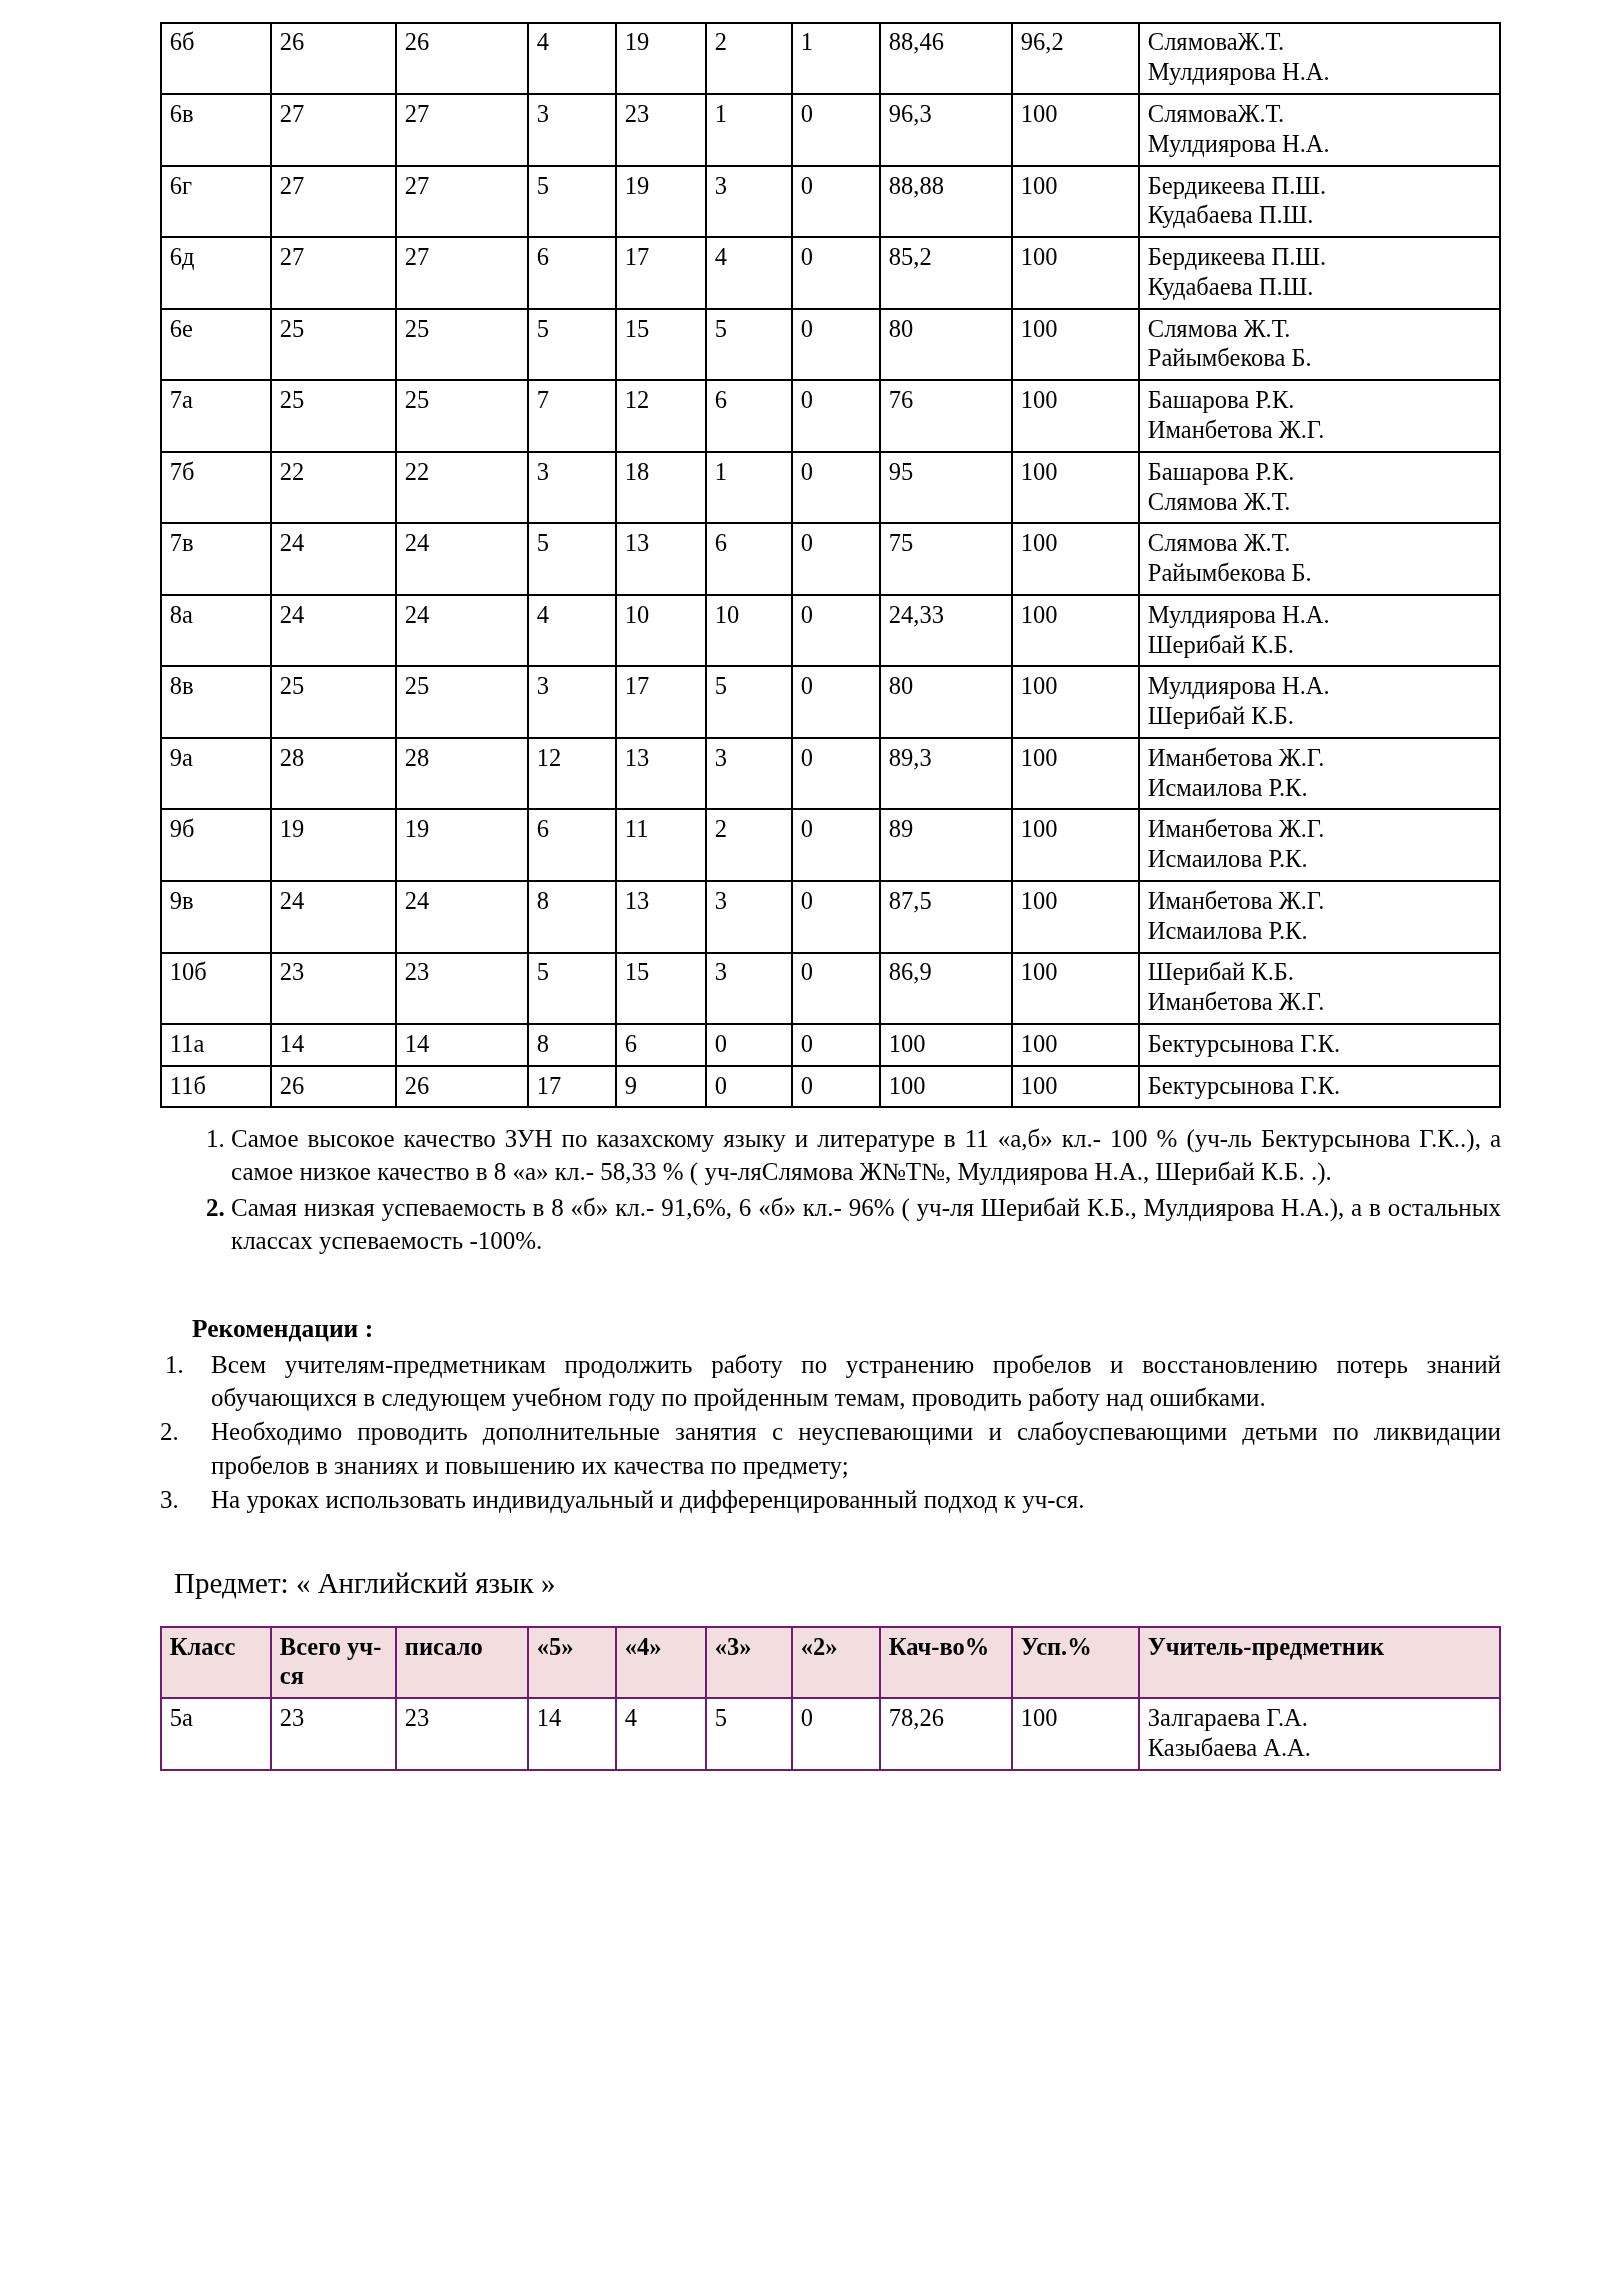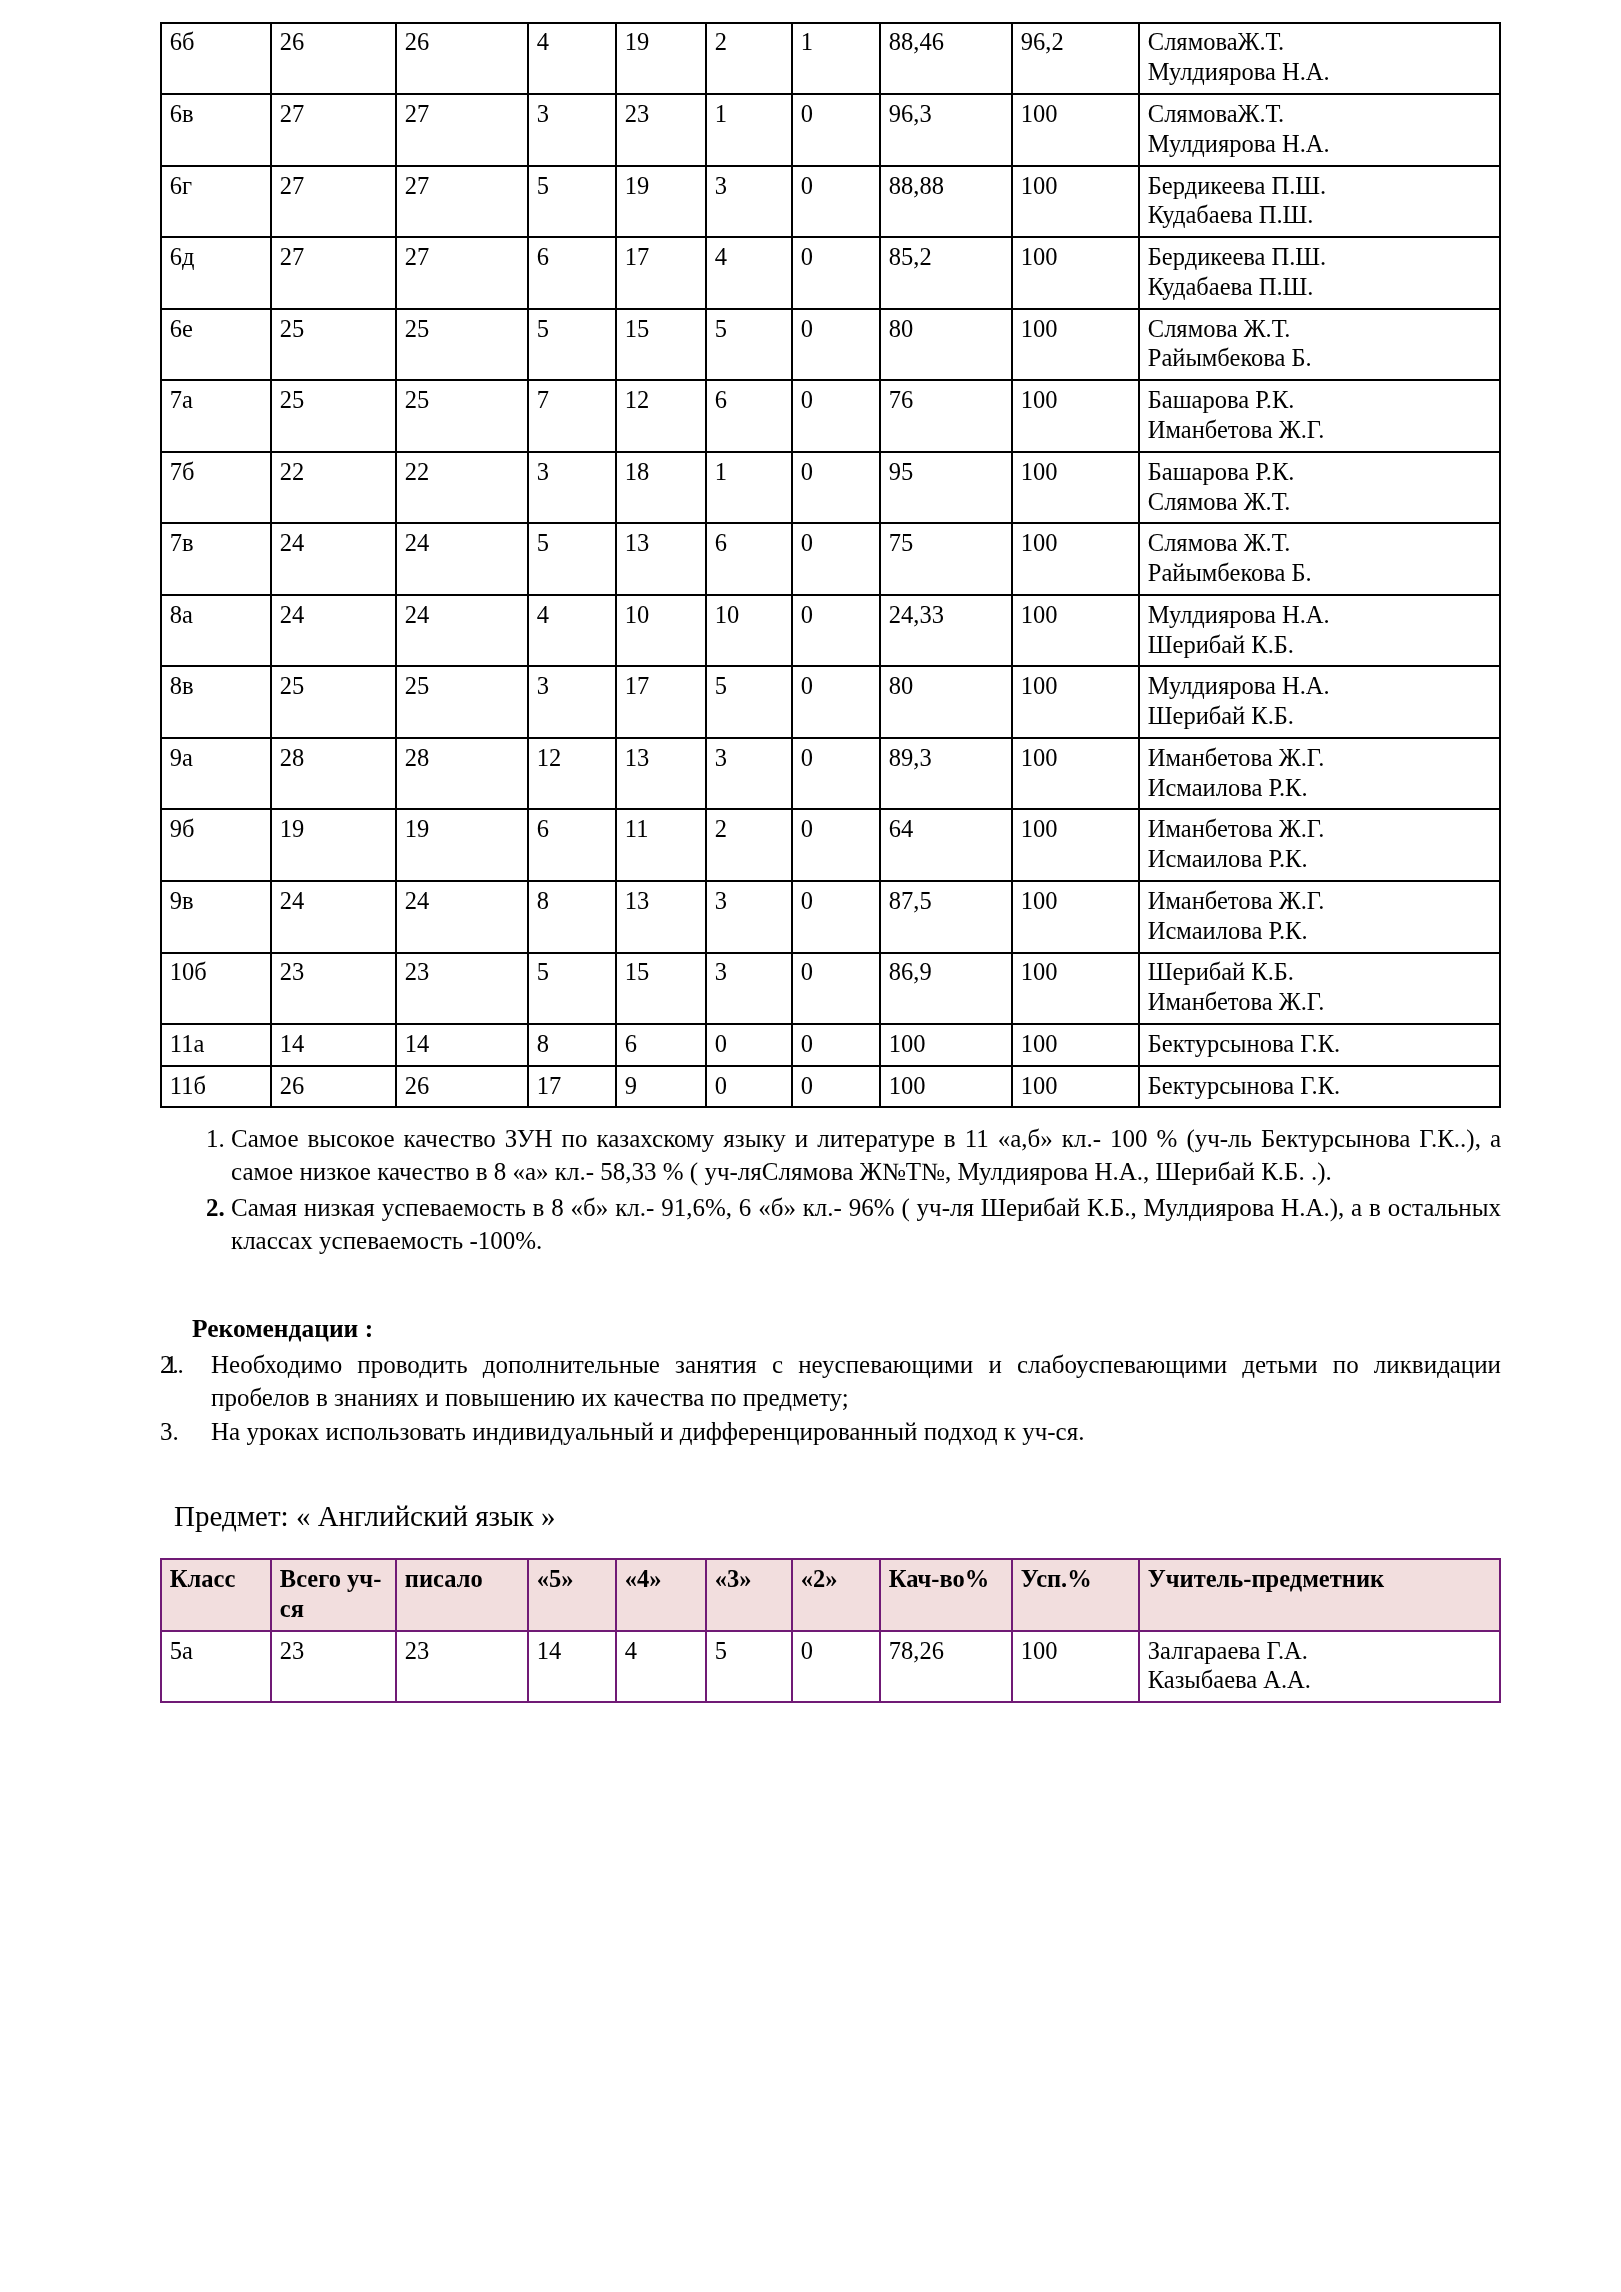--- a/index.html
+++ b/index.html
@@ -312,21 +312,21 @@
           </td>
         </tr>
         <tr>
           <td>9б</td>
           <td>19</td>
           <td>19</td>
           <td>6</td>
           <td>11</td>
           <td>2</td>
           <td>0</td>
-          <td>64</td>
+          <td>89</td>
           <td>100</td>
           <td>
             <span class="teacher-line">Иманбетова Ж.Г.</span>
             <span class="teacher-line">Исмаилова Р.К.</span>
           </td>
         </tr>
         <tr>
           <td>9в</td>
           <td>24</td>
           <td>24</td>
@@ -390,20 +390,21 @@
 
     <ol class="findings">
       <li>Самое высокое качество ЗУН  по казахскому языку и литературе  в  11 «а,б»  кл.- 100 % (уч-ль  Бектурсынова Г.К..), а самое низкое качество в 8 «а» кл.- 58,33 % ( уч-ляСлямова Ж№Т№, Мулдиярова Н.А., Шерибай К.Б. .).</li>
       <li class="bold-marker">Самая низкая успеваемость в 8 «б» кл.- 91,6%, 6 «б»  кл.- 96%   ( уч-ля Шерибай К.Б., Мулдиярова Н.А.), а в остальных классах  успеваемость -100%.</li>
     </ol>
 
     <div class="rec-title">Рекомендации :</div>
     <ol class="recs">
       <li class="indent-1">
         <span class="num">1.</span>
+        <span>Всем учителям-предметникам продолжить работу по устранению пробелов и восстановлению потерь   знаний обучающихся   в следующем учебном году по пройденным темам, проводить работу над ошибками.</span>
       </li>
       <li class="indent-2">
         <span class="num">2.</span>
         <span>Необходимо проводить дополнительные занятия с неуспевающими и слабоуспевающими детьми  по ликвидации пробелов  в знаниях и повышению их качества по предмету;</span>
       </li>
       <li class="indent-2">
         <span class="num">3.</span>
         <span>На уроках использовать индивидуальный и дифференцированный подход к уч-ся.</span>
       </li>
     </ol>

